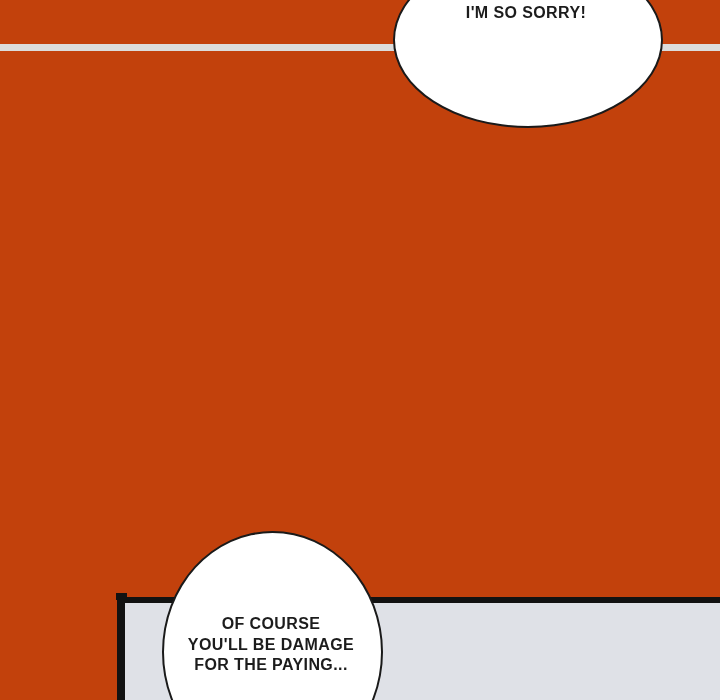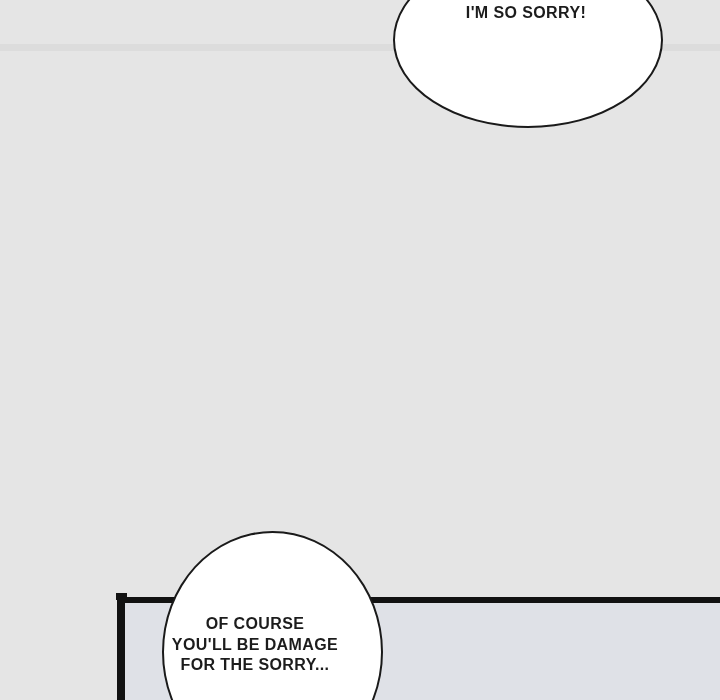--- a/index.html
+++ b/index.html
@@ -11,21 +11,21 @@
     height: 700px;
     background: #ffffff;
     overflow: hidden;
     font-family: "Liberation Sans", "DejaVu Sans", sans-serif;
   }
   .comic-page {
     position: relative;
     width: 720px;
     height: 700px;
     overflow: hidden;
-    background: #e5e5e5;
+    background: #c2410c;
   }
   
   .divider {
     position: absolute;
     left: 0;
     top: 44px;
     width: 720px;
     height: 7px;
     background: #dcdcdc;
   }
@@ -76,21 +76,21 @@
     letter-spacing: 0.4px;
   }
   .bubble-text.top {
     left: 393px;
     top: 3px;
     width: 266px;
     font-size: 16px;
     line-height: 19px;
   }
   .bubble-text.bottom {
-    left: 134px;
+    left: 150px;
     top: 614px;
     width: 242px;
     font-size: 16px;
     line-height: 20.5px;
   }
 </style>
 </head>
 <body>
 
 <div class="comic-page">
@@ -100,16 +100,16 @@
   <div class="panel"></div>
   <div class="panel-cap"></div>
 
   <div class="bubble top"></div>
   <div class="bubble-text top">I'M SO SORRY!</div>
 
   <div class="bubble bottom"></div>
   <div class="bubble-text bottom">
     <div>OF COURSE</div>
     <div>YOU'LL BE DAMAGE</div>
-    <div>FOR THE SORRY...</div>
+    <div>FOR THE PAYING...</div>
   </div>
 
 </div>
 
 </body></html>

